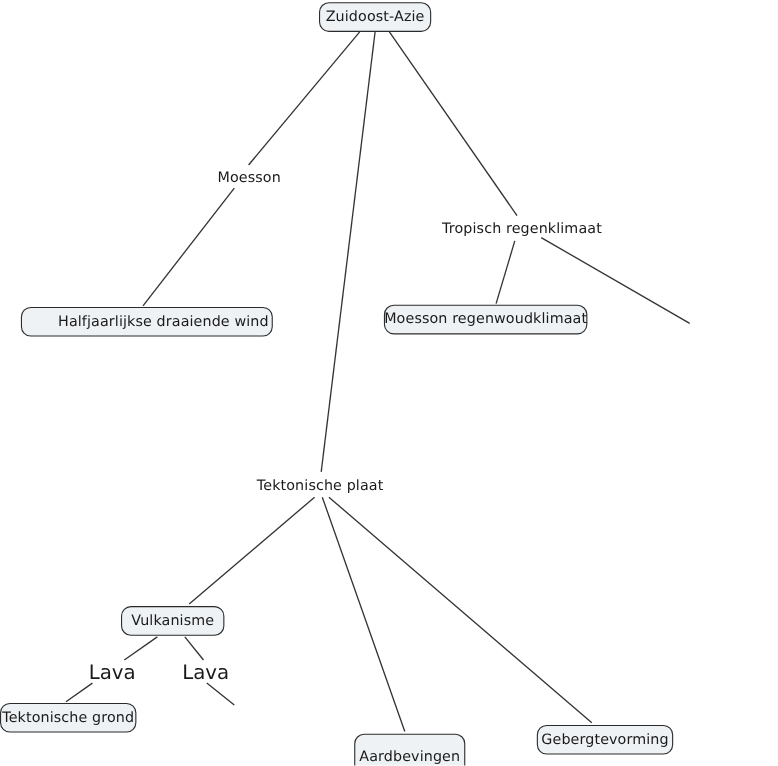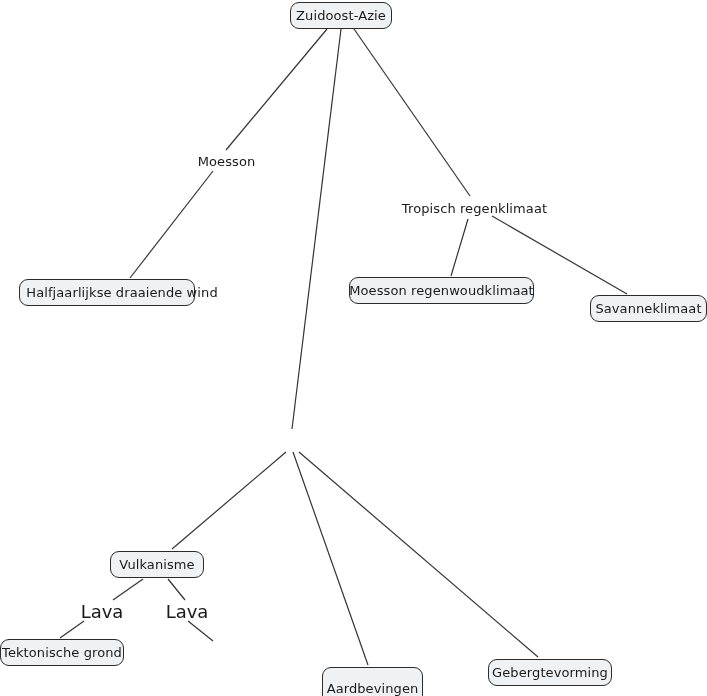--- a/index.html
+++ b/index.html
@@ -84,22 +84,22 @@
       <line x1="293" y1="452" x2="368" y2="665" stroke="#333333" stroke-width="1.2" shape-rendering="geometricPrecision"></line>
       <line x1="299" y1="452" x2="538" y2="657" stroke="#333333" stroke-width="1.2" shape-rendering="geometricPrecision"></line>
       <line x1="143" y1="579" x2="113" y2="600" stroke="#333333" stroke-width="1.2" shape-rendering="geometricPrecision"></line>
       <line x1="84" y1="621" x2="60" y2="638" stroke="#333333" stroke-width="1.2" shape-rendering="geometricPrecision"></line>
       <line x1="168" y1="579" x2="185" y2="600" stroke="#333333" stroke-width="1.2" shape-rendering="geometricPrecision"></line>
       <line x1="188" y1="621" x2="213" y2="641" stroke="#333333" stroke-width="1.2" shape-rendering="geometricPrecision"></line>
     </svg>
 <div class="node boxed" style="left: 290px; top: 2px; width: 102px; height: 27px;">Zuidoost-Azie</div>
     <div class="node plain" style="left: 198px; top: 152px; width: 57px; height: 18px;">Moesson</div>
     <div class="node plain" style="left: 404px; top: 199px; width: 141px; height: 18px;">Tropisch regenklimaat</div>
-    <div class="node boxed" style="left: 19px; top: 279px; width: 176px; height: 27px; padding-left: 41px;">Halfjaarlijkse draaiende wind</div>
+    <div class="node boxed" style="left: 19px; top: 279px; width: 229px; height: 27px; padding-left: 41px;">Halfjaarlijkse draaiende wind</div>
     <div class="node boxed" style="left: 349px; top: 277px; width: 185px; height: 27px;">Moesson regenwoudklimaat</div>
-    <div class="node boxed" style="left: 590px; top: 295px; width: 117px; height: 27px;">Savanneklimaat</div>
+    <div class="node plain" style="left: 235px; top: 432px; width: 112px; height: 18px;">Tektonische plaat</div>
     <div class="node boxed" style="left: 110px; top: 551px; width: 94px; height: 27px;">Vulkanisme</div>
     <div class="node boxed" style="left: 0px; top: 639px; width: 124px; height: 27px;">Tektonische grond</div>
     <div class="node boxed" style="left: 322px; top: 667px; width: 101px; height: 42px;">Aardbevingen</div>
     <div class="node boxed" style="left: 488px; top: 659px; width: 124px; height: 27px; text-align: right;">Gebergtevorming</div>
     <div class="edge-label" style="left: 82px; top: 602px; width: 34px; height: 18px;">Lava</div>
     <div class="edge-label" style="left: 167px; top: 602px; width: 34px; height: 18px;">Lava</div>
   </div>
 
 </body></html>

